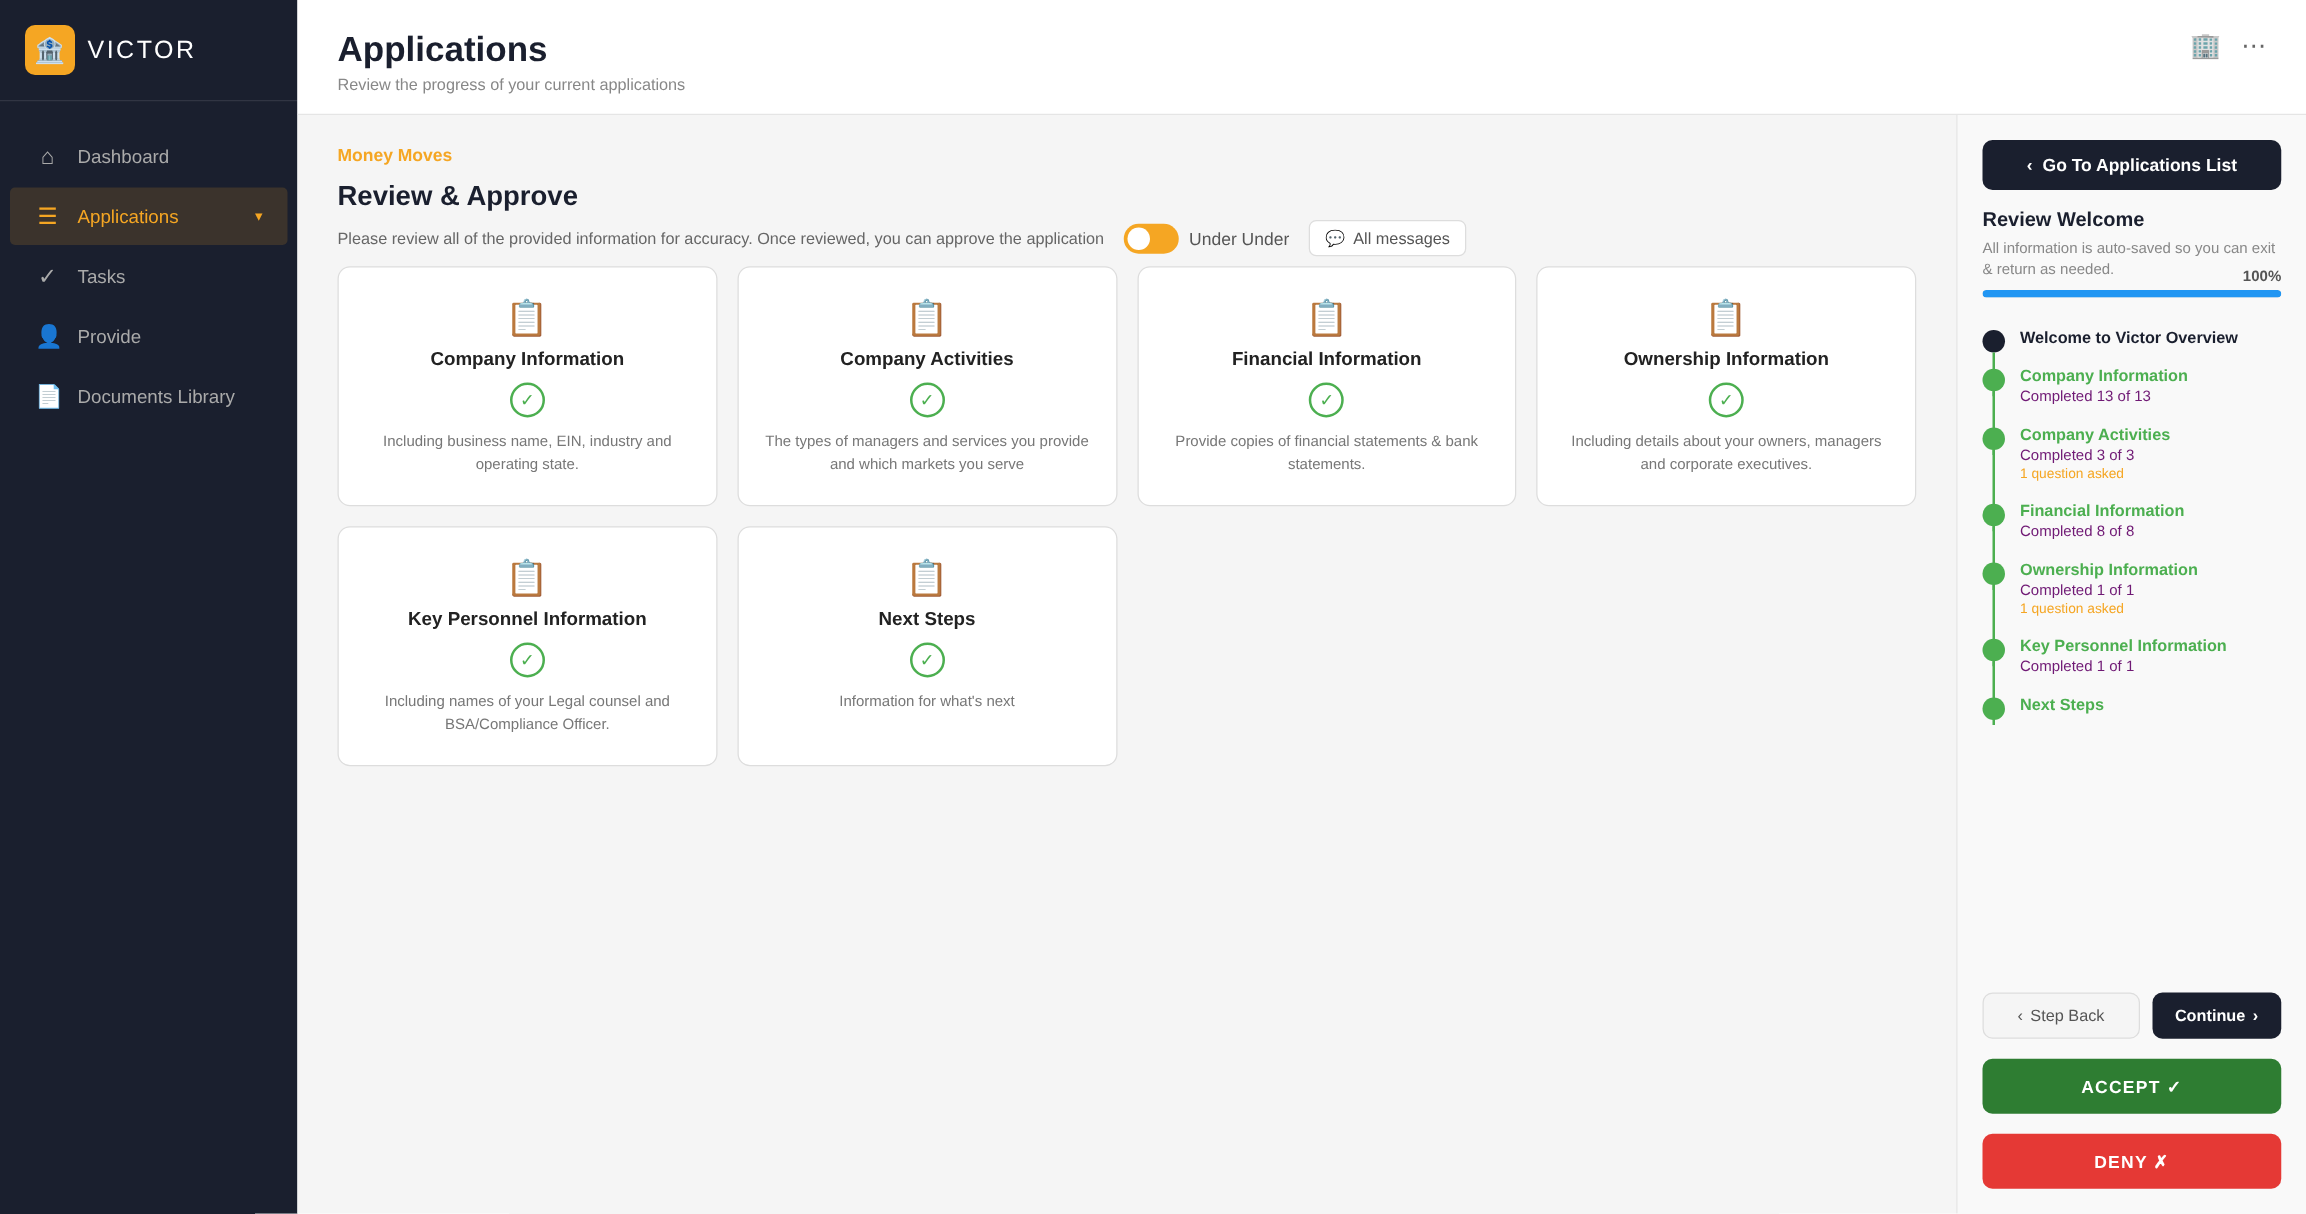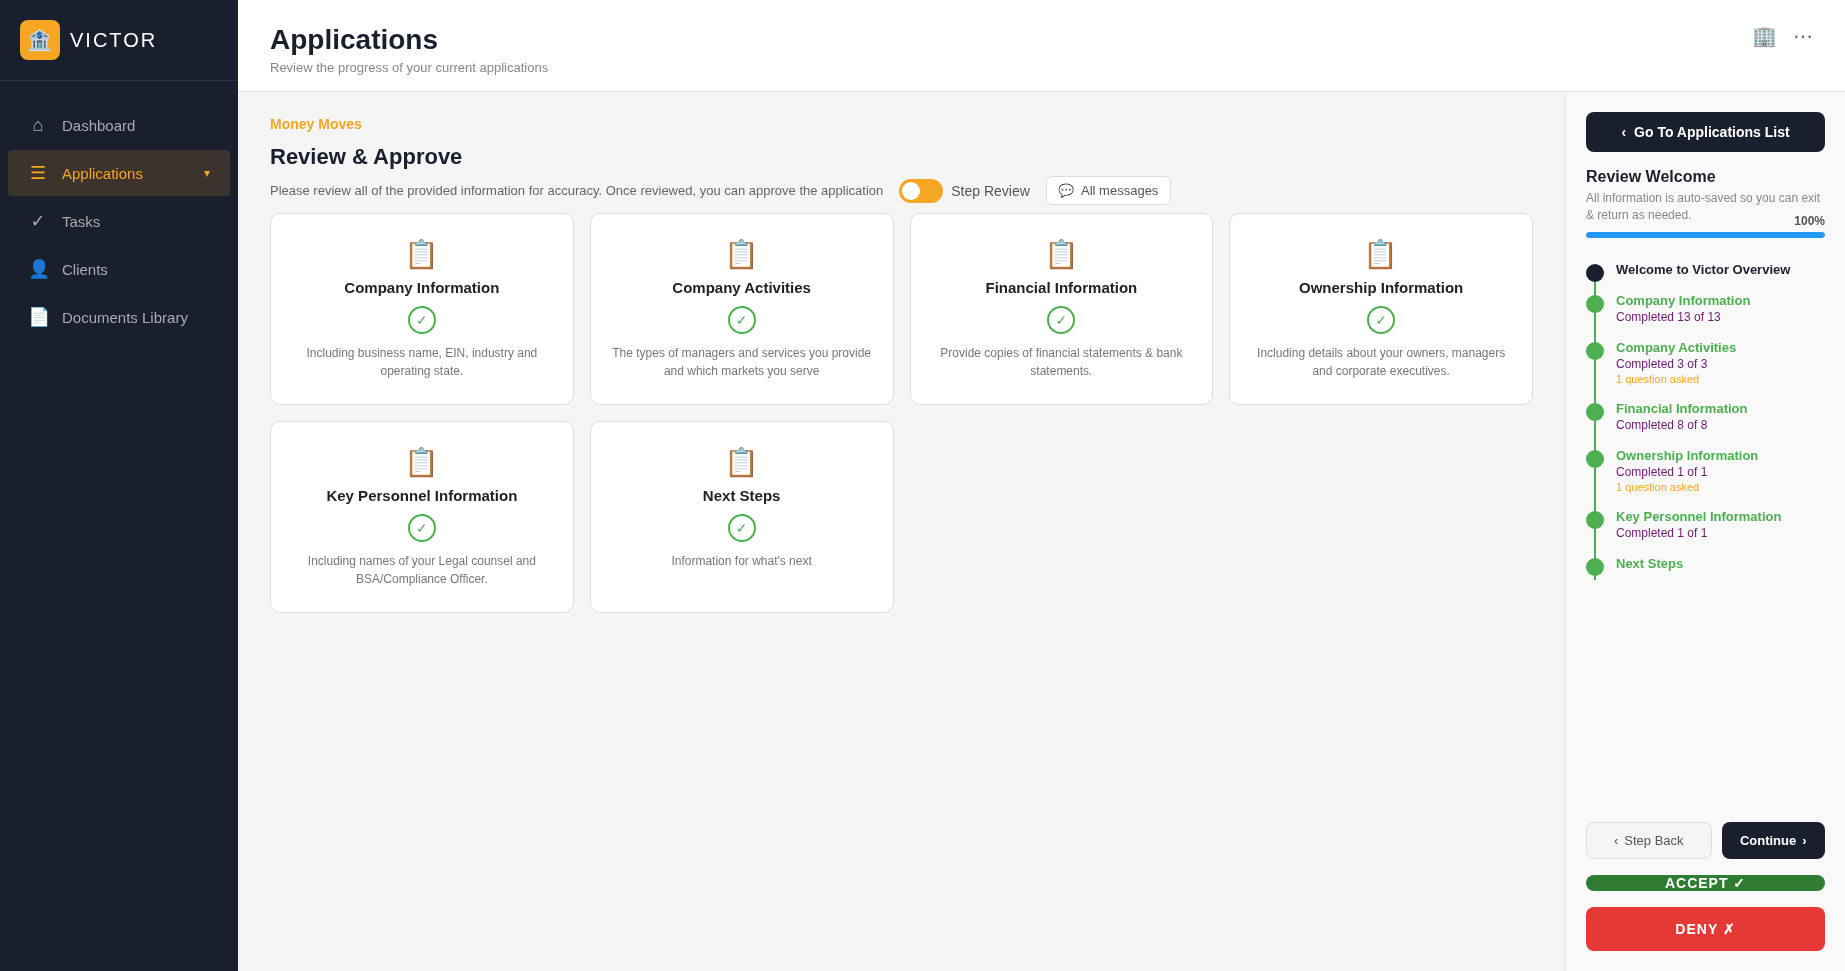--- a/index.html
+++ b/index.html
@@ -359,20 +359,21 @@
       display: flex;
       align-items: center;
       justify-content: center;
       gap: 6px;
     }
     .accept-btn {
       background: #2e7d32;
       color: #fff;
       border: none;
       border-radius: 8px;
+      padding: 14px;
       font-size: 14px;
       font-weight: 700;
       cursor: pointer;
       width: 100%;
       letter-spacing: 1px;
     }
     .deny-btn {
       background: #e53935;
       color: #fff;
       border: none;
@@ -402,21 +403,21 @@
       <span class="nav-icon">☰</span>
       <span>Applications</span>
       <span class="chevron">▾</span>
     </div>
     <div class="nav-item">
       <span class="nav-icon">✓</span>
       <span>Tasks</span>
     </div>
     <div class="nav-item">
       <span class="nav-icon">👤</span>
-      <span>Clients</span>
+      <span>Provide</span>
     </div>
     <div class="nav-item">
       <span class="nav-icon">📄</span>
       <span>Documents Library</span>
     </div>
   </nav>
 </div>
 
 <div class="main">
 
@@ -437,21 +438,21 @@
       <p class="app-name">Money Moves</p>
       <h2 class="section-title">Review &amp; Approve</h2>
 
       <div style="display:flex; align-items:center; gap:16px; margin-bottom:8px;">
         <p class="section-desc" style="margin-bottom:0;">Please review all of the provided information for accuracy. Once reviewed, you can approve the application</p>
         <div style="display:flex;align-items:center;gap:8px;flex-shrink:0;">
           <label class="toggle-switch">
 
             <span class="toggle-slider"></span>
           </label>
-          <span class="toggle-label">Step Review</span>
+          <span class="toggle-label">Under Under</span>
         </div>
         <button class="messages-btn">
           <span>💬</span>
           <span>All messages</span>
         </button>
       </div>
 
       <div class="cards-grid">
         <div class="card">
           <span class="card-icon">📋</span>

